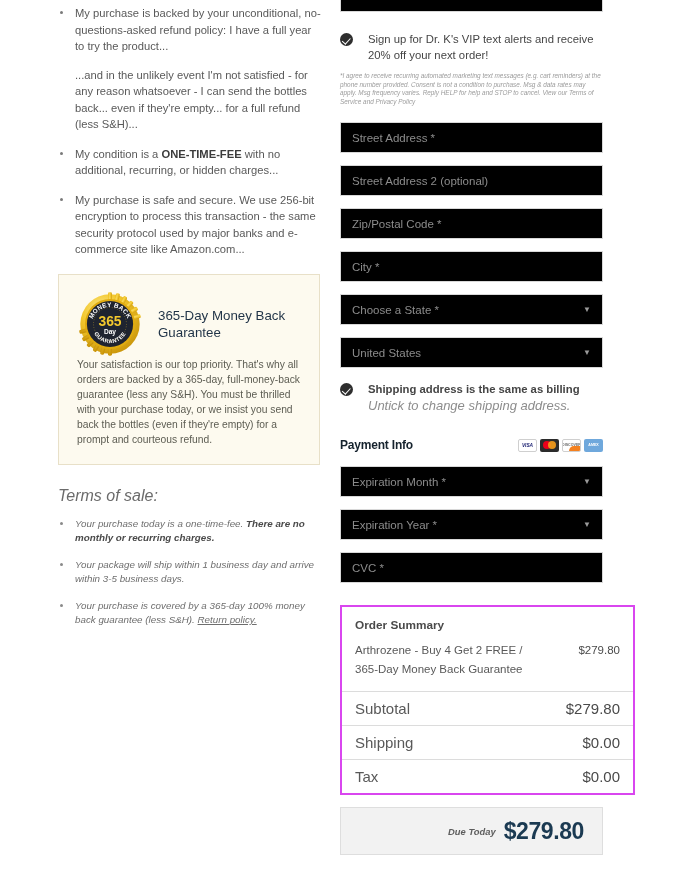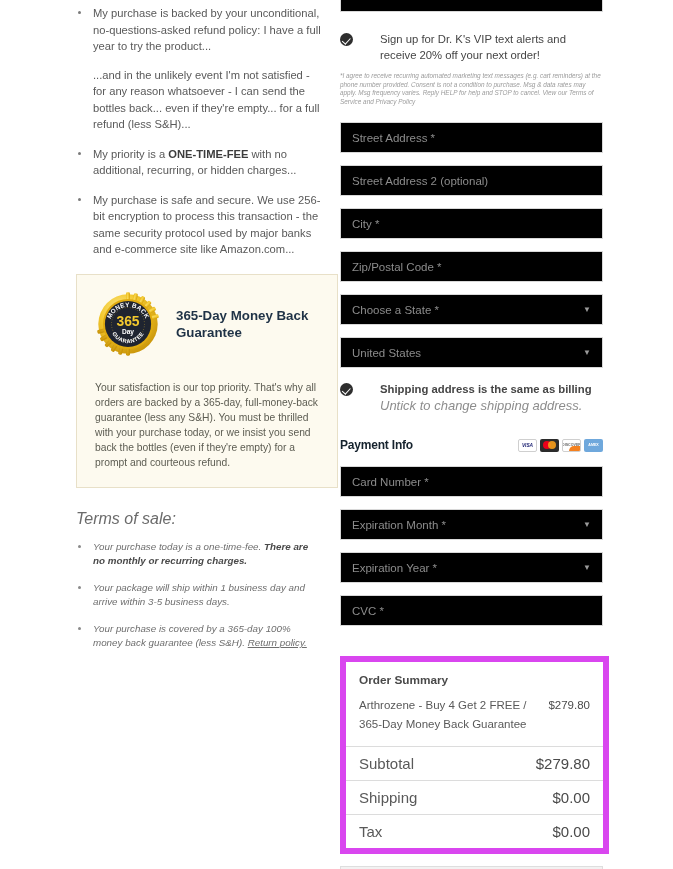--- a/index.html
+++ b/index.html
@@ -9,21 +9,21 @@
     height: 869px;
     background: #ffffff;
     font-family: "Liberation Sans", sans-serif;
     color: #4a4a4a;
     overflow: hidden;
     position: relative;
   }
   .page { display: flex; width: 673px; height: 869px; }
 
   
-  .left-col { width: 340px; padding: 0 18px 0 76px; position: relative; }
+  .left-col { width: 340px; padding: 0 18px 0 58px; position: relative; }
 
   ul.bullets { list-style: none; margin: 0; padding: 0; }
   ul.bullets > li {
     position: relative;
     padding-left: 17px;
     margin-bottom: 13px;
     font-size: 11.2px;
     line-height: 16.5px;
     color: #595959;
   }
@@ -45,26 +45,26 @@
     background: #fdfaef;
     border: 1px solid #e8e0c8;
     padding: 16px 16px 17px 18px;
     width: 262px;
   }
   .guar-head { display: flex; align-items: center; gap: 15px; }
   .seal { width: 66px; height: 66px; position: relative; flex: none; }
   .guar-title {
     font-size: 13.3px;
     line-height: 17px;
-    font-weight: bold;
+    font-weight: normal;
     color: #1f3246;
     max-width: 135px;
   }
   .guar-body {
-    margin-top: 23px;
+    margin-top: 0;
     font-size: 10.3px;
     line-height: 15px;
     color: #5c5c52;
   }
 
   
   .terms-label {
     margin-top: 22px;
     font-size: 16px;
     font-style: italic;
@@ -109,21 +109,21 @@
   }
   .field.cut-top { height: 12px; margin-bottom: 0; border-bottom: 1px solid #d8d8d8; border-top: none; }
   .field .caret {
     position: absolute;
     right: 11px;
     font-size: 8px;
     color: #9a9a9a;
   }
 
   
-  .check-row { display: flex; gap: 27px; margin: 19px 0 0 0; width: 263px; }
+  .check-row { display: flex; gap: 15px; margin: 19px 0 0 0; width: 263px; }
   .check-circle {
     width: 13px; height: 13px;
     border-radius: 50%;
     background: #2e2e2e;
     flex: none;
     margin-top: 2px;
     position: relative;
   }
   .check-circle::after {
     content: "";
@@ -169,23 +169,23 @@
   .card-mc { background: #2b2b2b; }
   .mc-c1, .mc-c2 { position: absolute; width: 8px; height: 8px; border-radius: 50%; }
   .mc-c1 { background: #eb001b; left: 3px; }
   .mc-c2 { background: #f79e1b; right: 3px; opacity: .9; }
   .card-disc { background: #fff; border: 1px solid #cfcfcf; color: #6b6b6b; }
   .disc-bar { position: absolute; bottom: 0; right: 0; width: 11px; height: 5px; background: #f48120; border-radius: 6px 0 0 0; }
   .card-amex { background: #6fa8dc; color: #fff; }
 
   
   .summary {
-    width: 269px;
-    border: 6px solid #d946ef;
-    margin-top: 30px;
+    width: 295px;
+    border: 2px solid #d946ef;
+    margin-top: 22px;
     background: #fff;
   }
   .sum-top { padding: 11px 13px 12px 13px; }
   .sum-title { font-size: 11.8px; font-weight: bold; color: #4a4a4a; margin-bottom: 9px; }
   .sum-item { display: flex; justify-content: space-between; gap: 10px; }
   .sum-item-name { font-size: 11.5px; line-height: 19px; color: #595959; max-width: 175px; }
   .sum-item-price { font-size: 11.5px; line-height: 19px; color: #4a4a4a; white-space: nowrap; }
   .sum-row {
     display: flex; justify-content: space-between;
     padding: 8px 13px;
@@ -216,21 +216,21 @@
 <div class="page">
 
   <div class="left-col">
 
     <ul class="bullets">
       <li class="li-first">
         <span>My purchase is backed by your unconditional, no-questions-asked refund policy: I have a full year to try the product...</span>
         <div class="sub-para">...and in the unlikely event I'm not satisfied - for any reason whatsoever - I can send the bottles back... even if they're empty... for a full refund (less S&amp;H)...</div>
       </li>
       <li>
-        <span>My priority is a </span><b class="strong">ONE-TIME-FEE</b><span> with no additional, recurring, or hidden charges...</span>
+        <span>My condition is a </span><b class="strong">ONE-TIME-FEE</b><span> with no additional, recurring, or hidden charges...</span>
       </li>
       <li>
         <span>My purchase is safe and secure. We use 256-bit encryption to process this transaction - the same security protocol used by major banks and e-commerce site like Amazon.com...</span>
       </li>
     </ul>
 
     <div class="guarantee-box">
       <div class="guar-head">
         <div class="seal">
           <svg viewBox="0 0 100 100" width="66" height="66">
@@ -302,24 +302,24 @@
     <div class="legal">*I agree to receive recurring automated marketing text messages (e.g. cart reminders) at the phone number provided. Consent is not a condition to purchase. Msg &amp; data rates may apply. Msg frequency varies. Reply HELP for help and STOP to cancel. View our Terms of Service and Privacy Policy</div>
 
     <div style="margin-top:16px">
       <div class="field">
         <span>Street Address *</span>
       </div>
       <div class="field">
         <span>Street Address 2 (optional)</span>
       </div>
       <div class="field">
+        <span>Zip/Postal Code *</span>
+      </div>
+      <div class="field">
         <span>City *</span>
-      </div>
-      <div class="field">
-        <span>Zip/Postal Code *</span>
       </div>
       <div class="field">
         <span>Choose a State *</span>
         <span class="caret">▼</span>
       </div>
       <div class="field">
         <span>United States</span>
         <span class="caret">▼</span>
       </div>
     </div>
@@ -346,23 +346,20 @@
           <span style="font-size:3.6px">DISCOVER</span>
           <span class="disc-bar"></span>
         </div>
         <div class="card-logo card-amex">
           <span style="font-size:3.6px">AMEX</span>
         </div>
       </div>
     </div>
 
     <div>
-      <div class="field">
-        <span>Card Number *</span>
-      </div>
       <div class="field">
         <span>Expiration Month *</span>
         <span class="caret">▼</span>
       </div>
       <div class="field">
         <span>Expiration Year *</span>
         <span class="caret">▼</span>
       </div>
       <div class="field">
         <span>CVC *</span>

